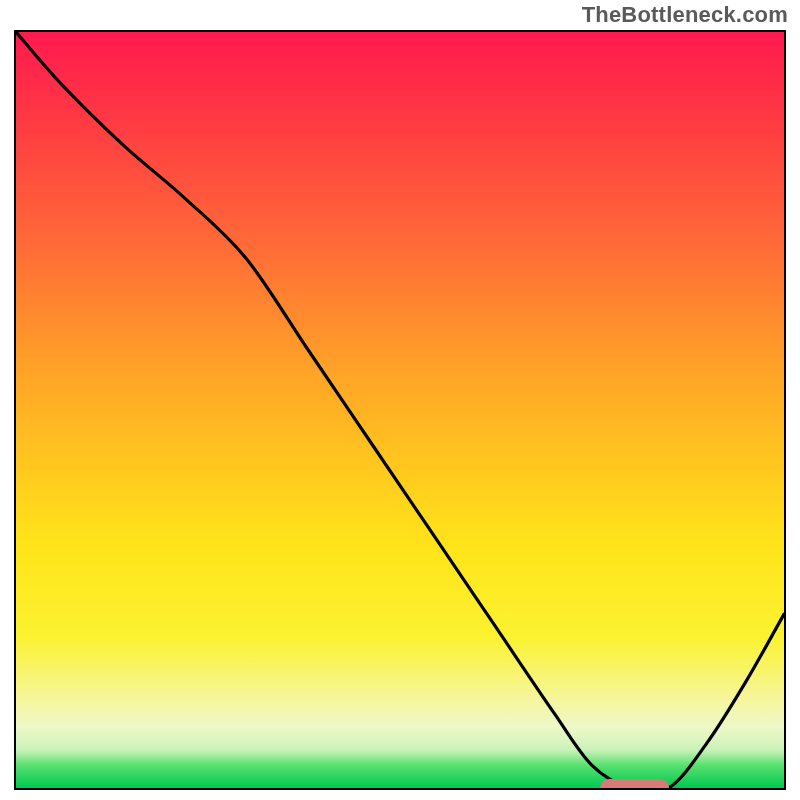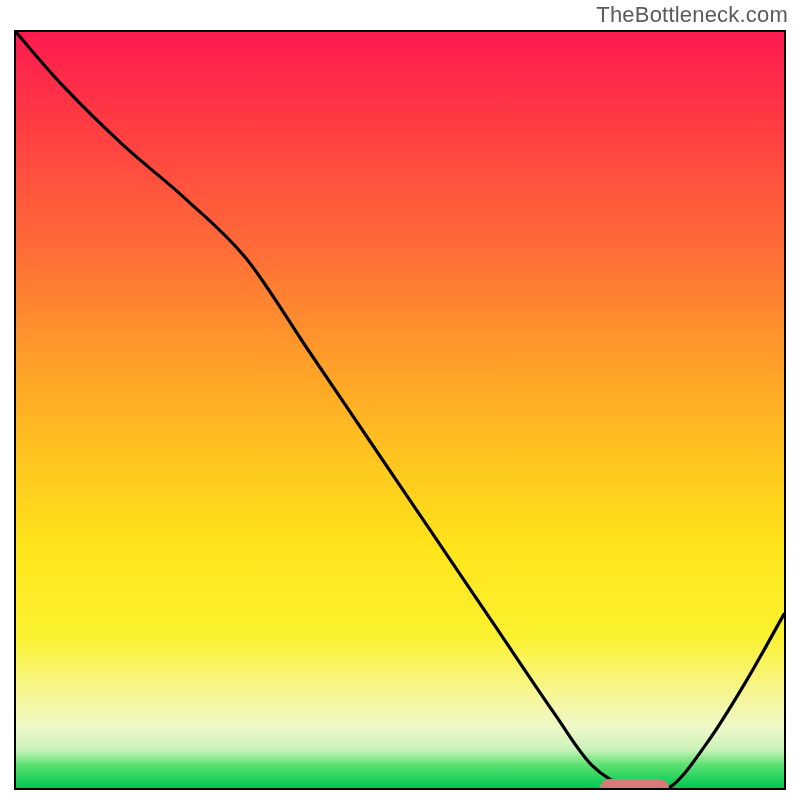--- a/index.html
+++ b/index.html
@@ -10,21 +10,21 @@
     overflow: hidden;
     font-family: Arial, Helvetica, sans-serif;
     background: #ffffff;
   }
   .watermark {
     position: absolute;
     top: 2px;
     right: 12px;
     color: #5a5a5a;
     font-size: 22px;
-    font-weight: 400;
+    font-weight: 700;
     letter-spacing: 0.2px;
     z-index: 10;
   }
   .plot {
     position: absolute;
     left: 14px;
     top: 30px;
     width: 772px;
     height: 760px;
     border: 2px solid #000;

